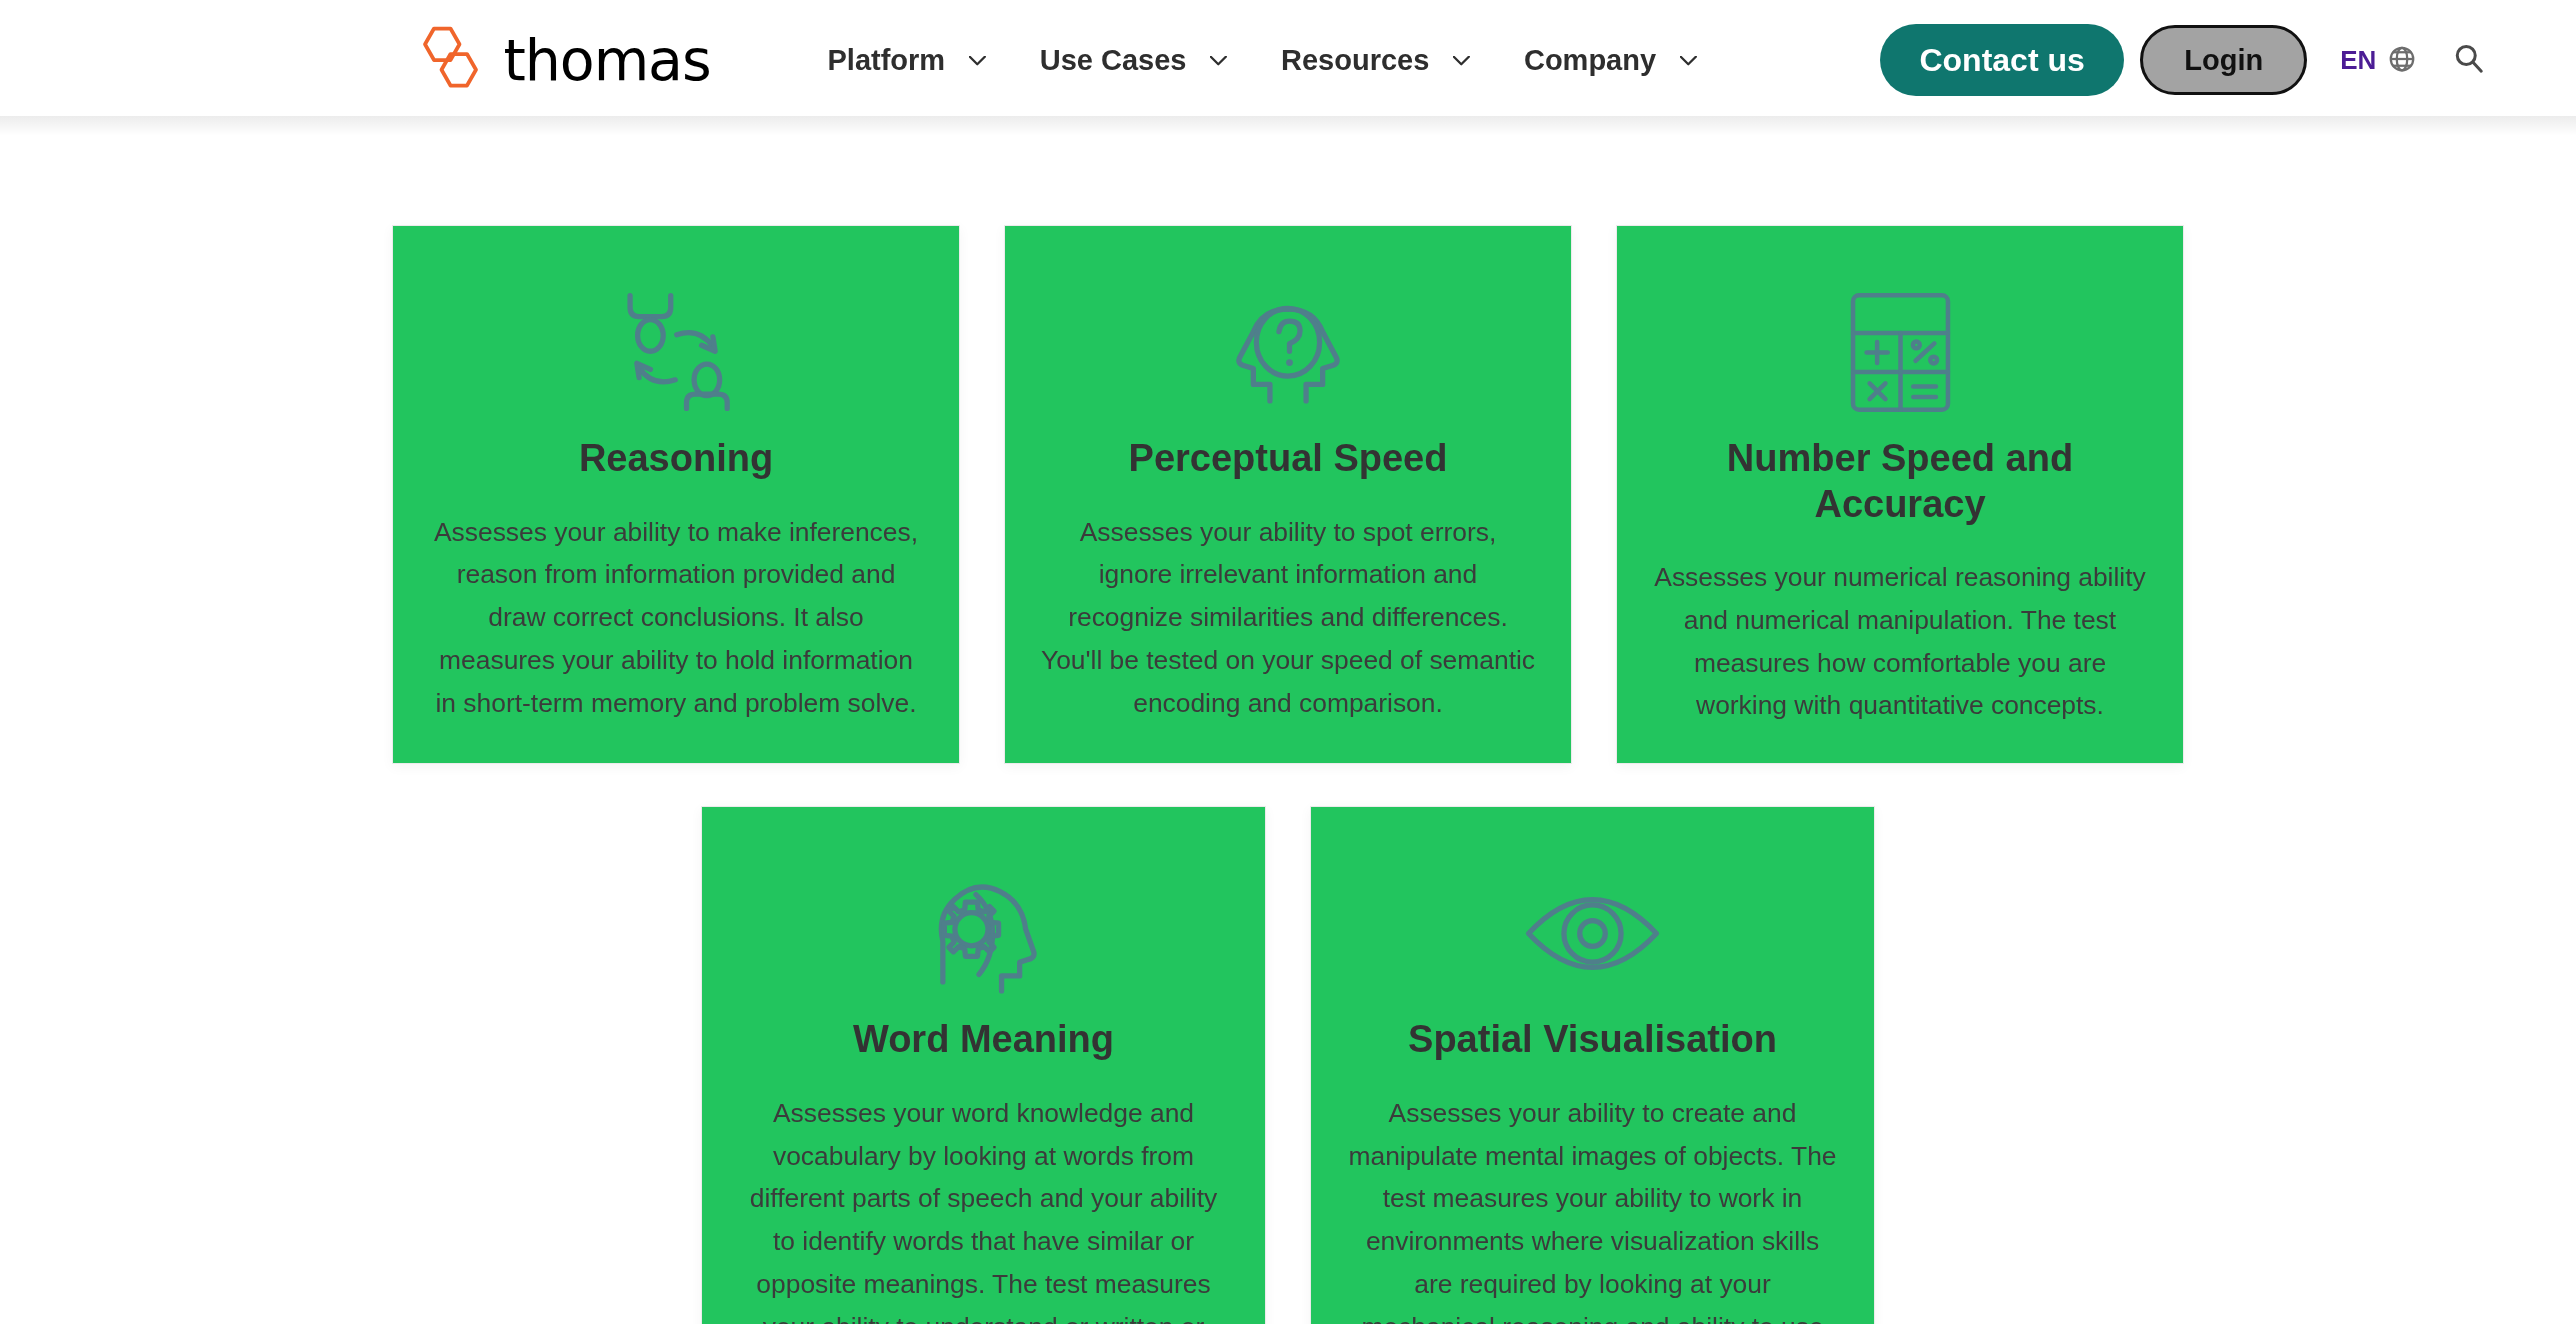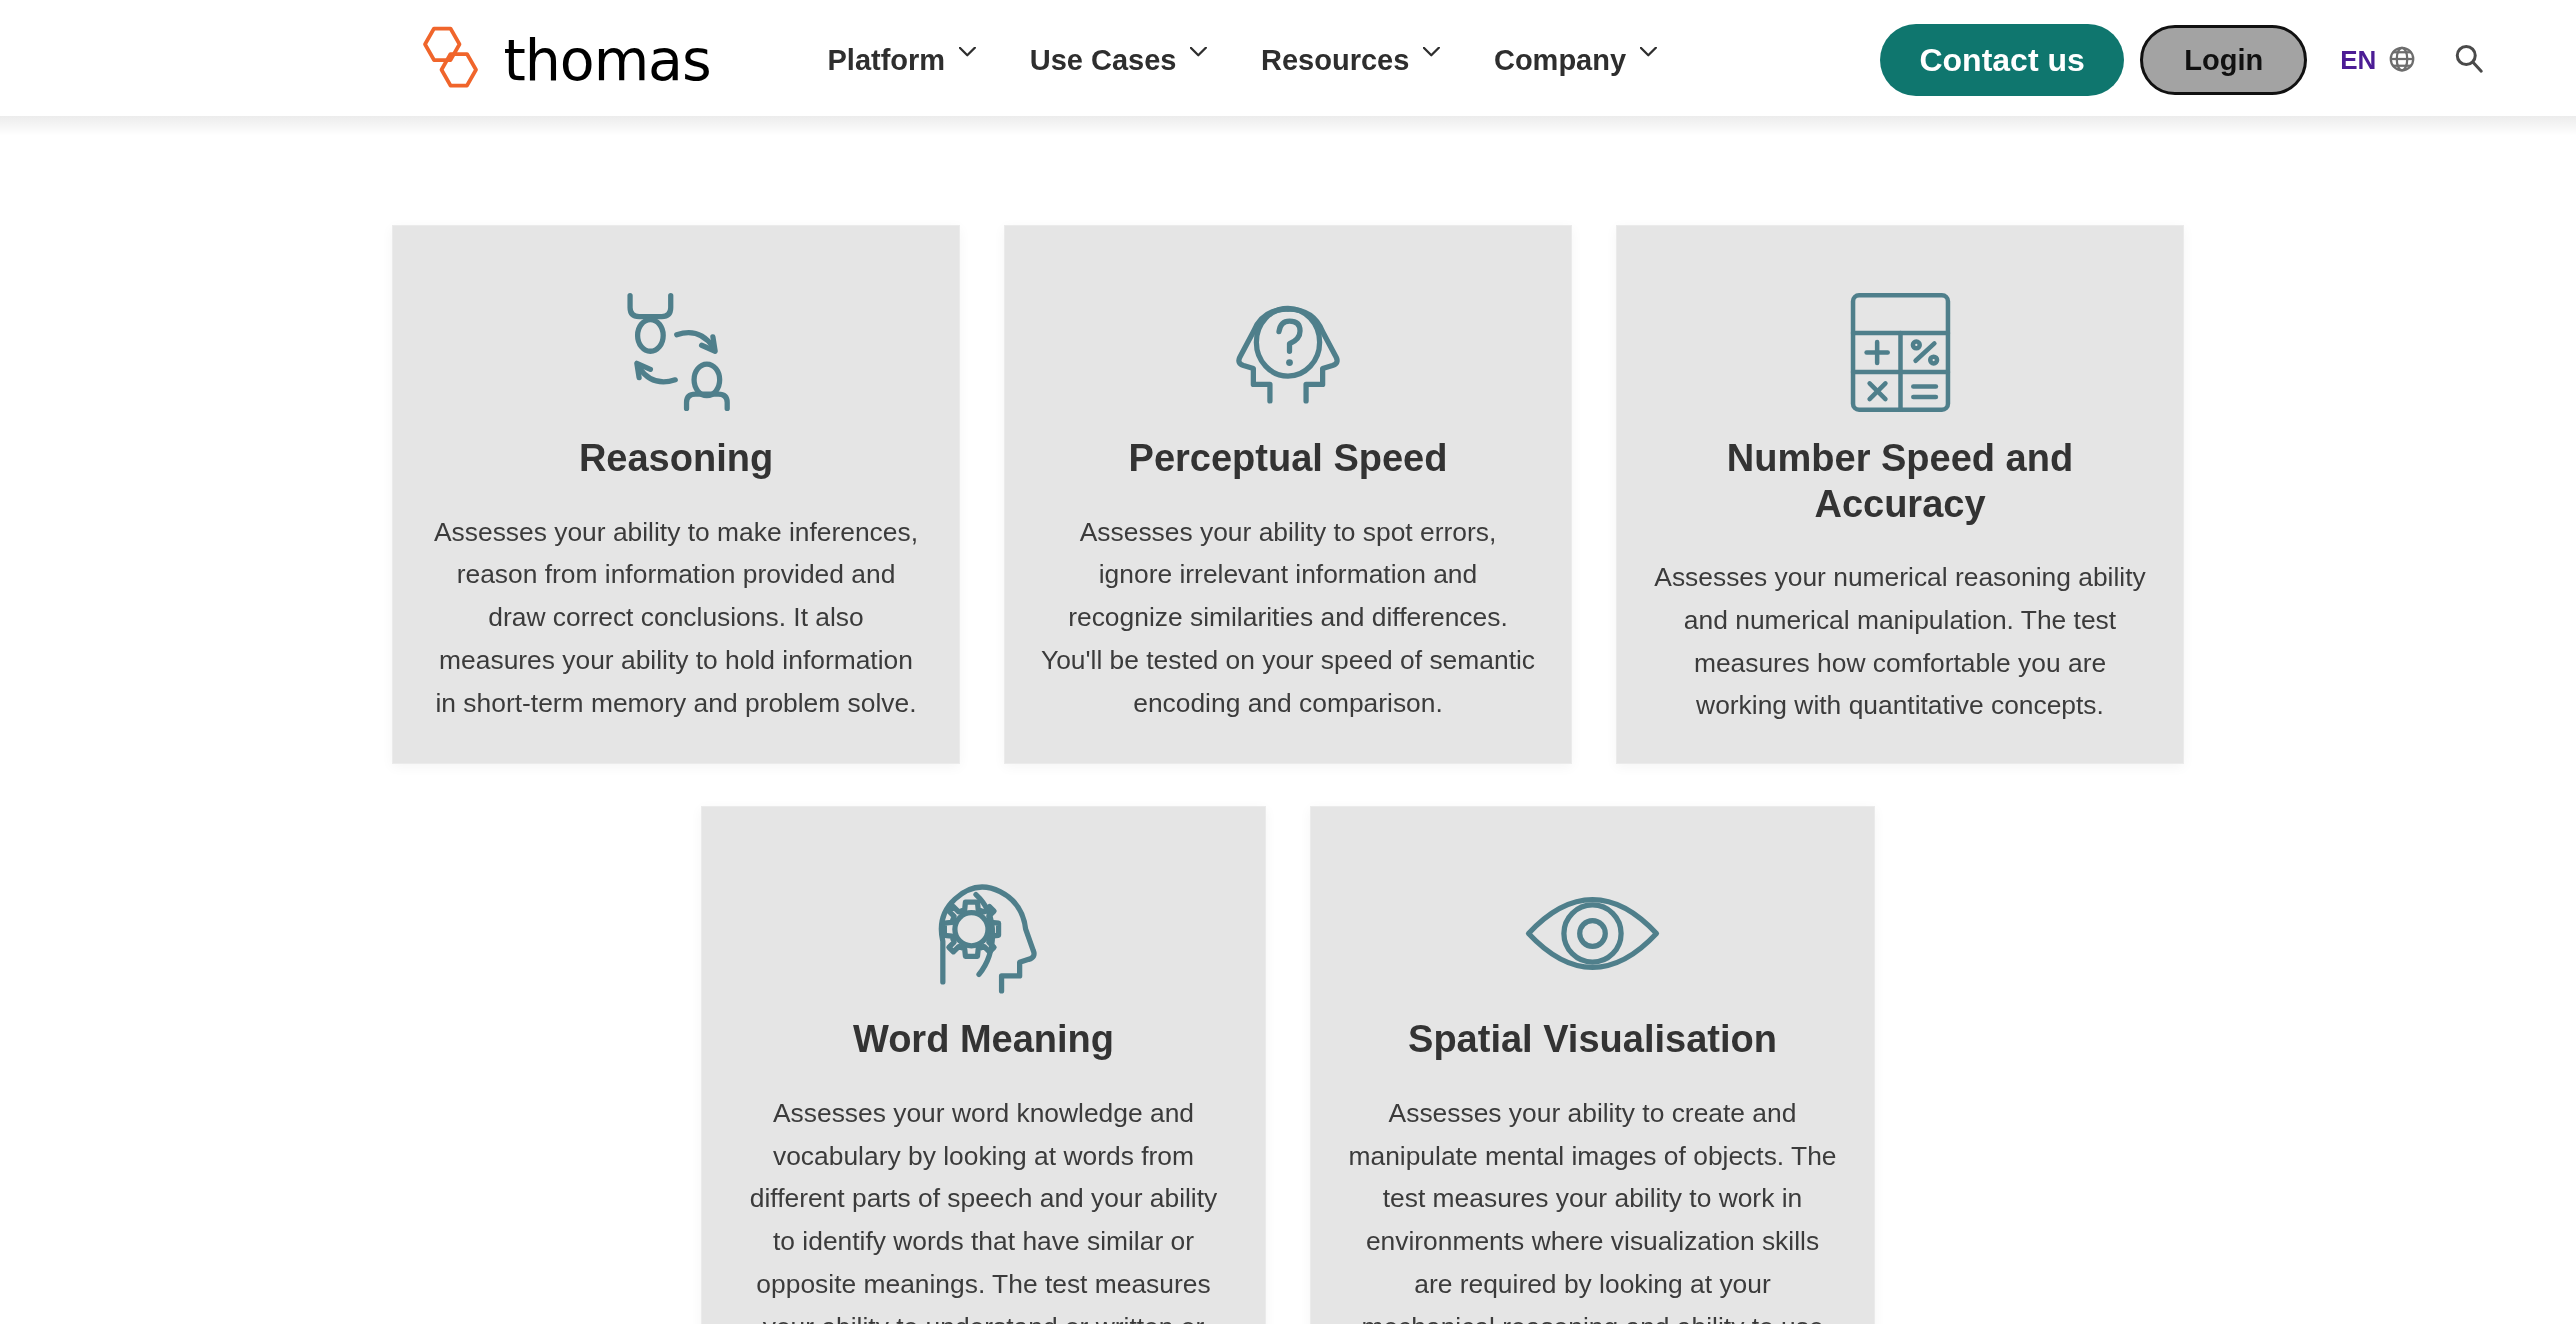--- a/index.html
+++ b/index.html
@@ -60,21 +60,22 @@
   
   .main-nav {
     display: flex;
     align-items: center;
     gap: 54px;
     margin-left: 117px;
     flex: 0 0 auto;
   }
   .nav-item {
     display: flex;
-    gap: 14px;
+    align-items: center;
+    gap: 24px;
     cursor: pointer;
     white-space: nowrap;
   }
   .nav-label {
     font-size: 29px;
     font-weight: 700;
     color: #2e2e2e;
     line-height: 1;
   }
   .chev {
@@ -145,21 +146,21 @@
   }
 
   .cards-row {
     display: flex;
     justify-content: center;
     gap: 44px;
   }
   .cards-row.row-two { margin-top: 42px; }
 
   .card {
-    background: #e5e5e5;
+    background: #22c55e;
     border: 1.5px solid #ebebeb;
     box-shadow: 0 3px 12px rgba(0,0,0,0.045);
     width: 568px;
     padding: 45px 35px 36px;
     display: flex;
     flex-direction: column;
     align-items: center;
   }
   .card.card-tall { width: 565px; }
 

